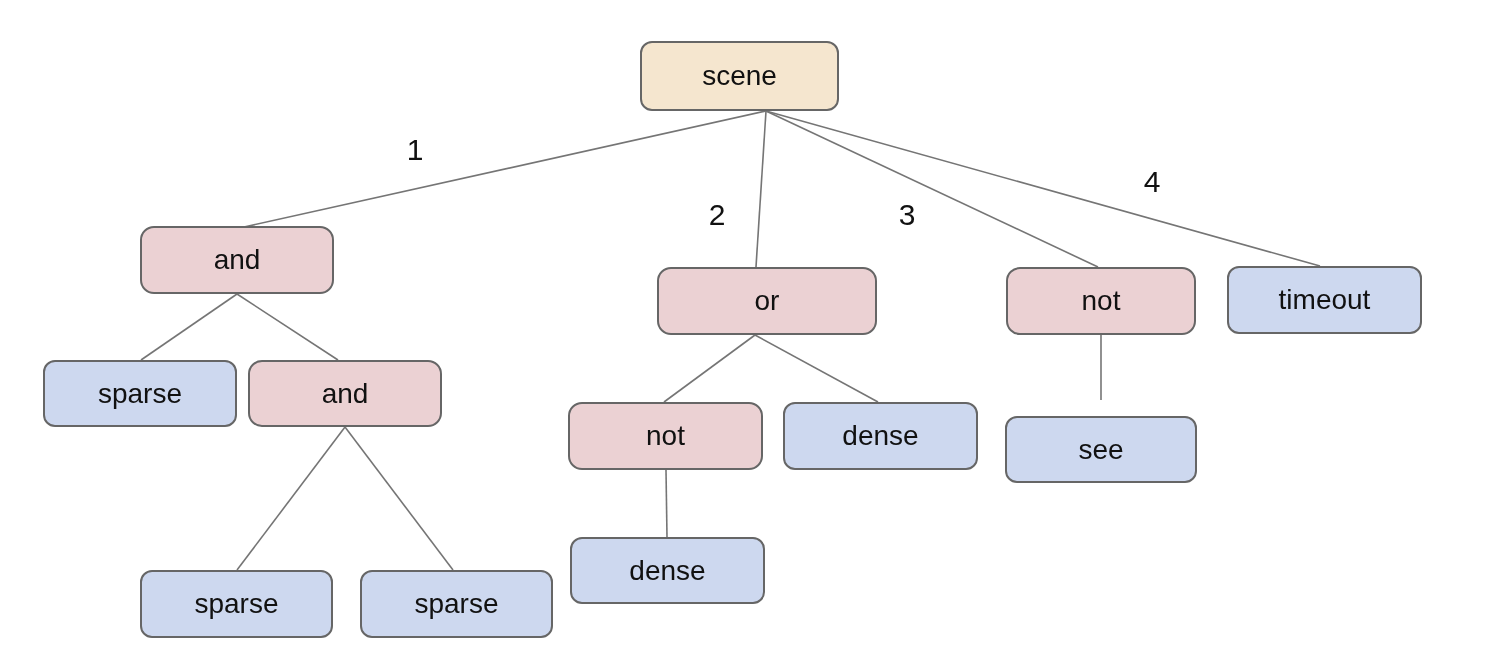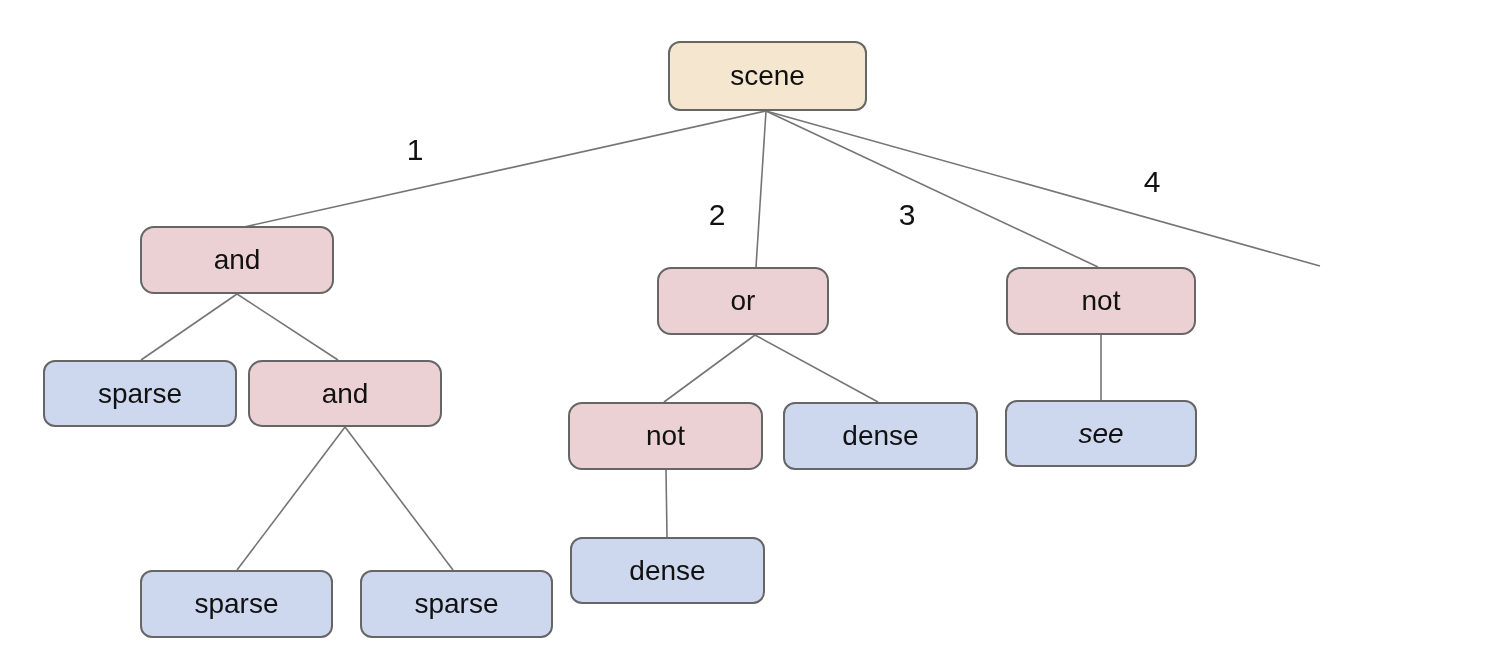--- a/index.html
+++ b/index.html
@@ -63,30 +63,31 @@
     <line x1="755" y1="335" x2="878" y2="402"></line>
     <line x1="666" y1="470" x2="667" y2="537"></line>
     <line x1="1101" y1="335" x2="1101" y2="400"></line>
   </svg>
 
   <div class="edge-label" style="left:395px; top:130px;">1</div>
   <div class="edge-label" style="left:697px; top:195px;">2</div>
   <div class="edge-label" style="left:887px; top:195px;">3</div>
   <div class="edge-label" style="left:1132px; top:162px;">4</div>
 
-  <div class="node root" style="left:668px; top:41px; width:199px; height:70px;">scene</div>
+  <div class="node root" style="left:640px; top:41px; width:199px; height:70px;">scene</div>
 
   <div class="node op" style="left:140px; top:226px; width:194px; height:68px;">and</div>
-  <div class="node op" style="left:657px; top:267px; width:172px; height:68px;">or</div>
+  <div class="node op" style="left:657px; top:267px; width:220px; height:68px;">or</div>
   <div class="node op" style="left:1006px; top:267px; width:190px; height:68px;">not</div>
+  <div class="node leaf" style="left:1227px; top:266px; width:195px; height:68px;">timeout</div>
 
   <div class="node leaf" style="left:43px; top:360px; width:194px; height:67px;">sparse</div>
   <div class="node op" style="left:248px; top:360px; width:194px; height:67px;">and</div>
 
   <div class="node op" style="left:568px; top:402px; width:195px; height:68px;">not</div>
   <div class="node leaf" style="left:783px; top:402px; width:195px; height:68px;">dense</div>
-  <div class="node leaf" style="left:1005px; top:400px; width:192px; height:67px;font-style:italic;">see</div>
+  <div class="node leaf" style="left:1005px; top:416px; width:192px; height:67px;">see</div>
 
   <div class="node leaf" style="left:570px; top:537px; width:195px; height:67px;">dense</div>
   <div class="node leaf" style="left:140px; top:570px; width:193px; height:68px;">sparse</div>
   <div class="node leaf" style="left:360px; top:570px; width:193px; height:68px;">sparse</div>
 
 </div>
 
 </body></html>

